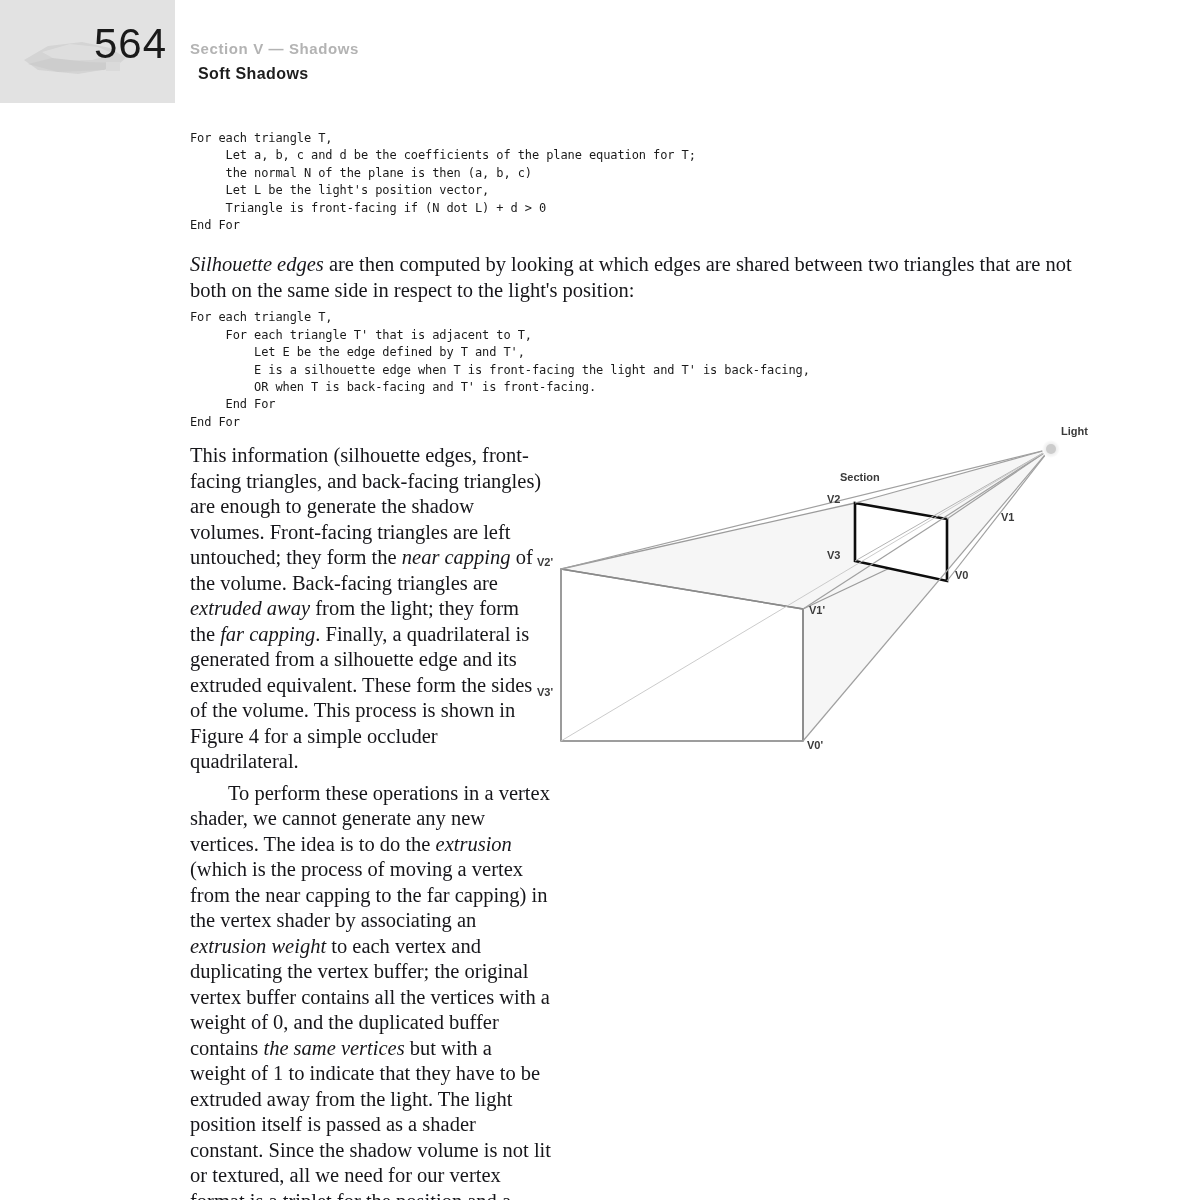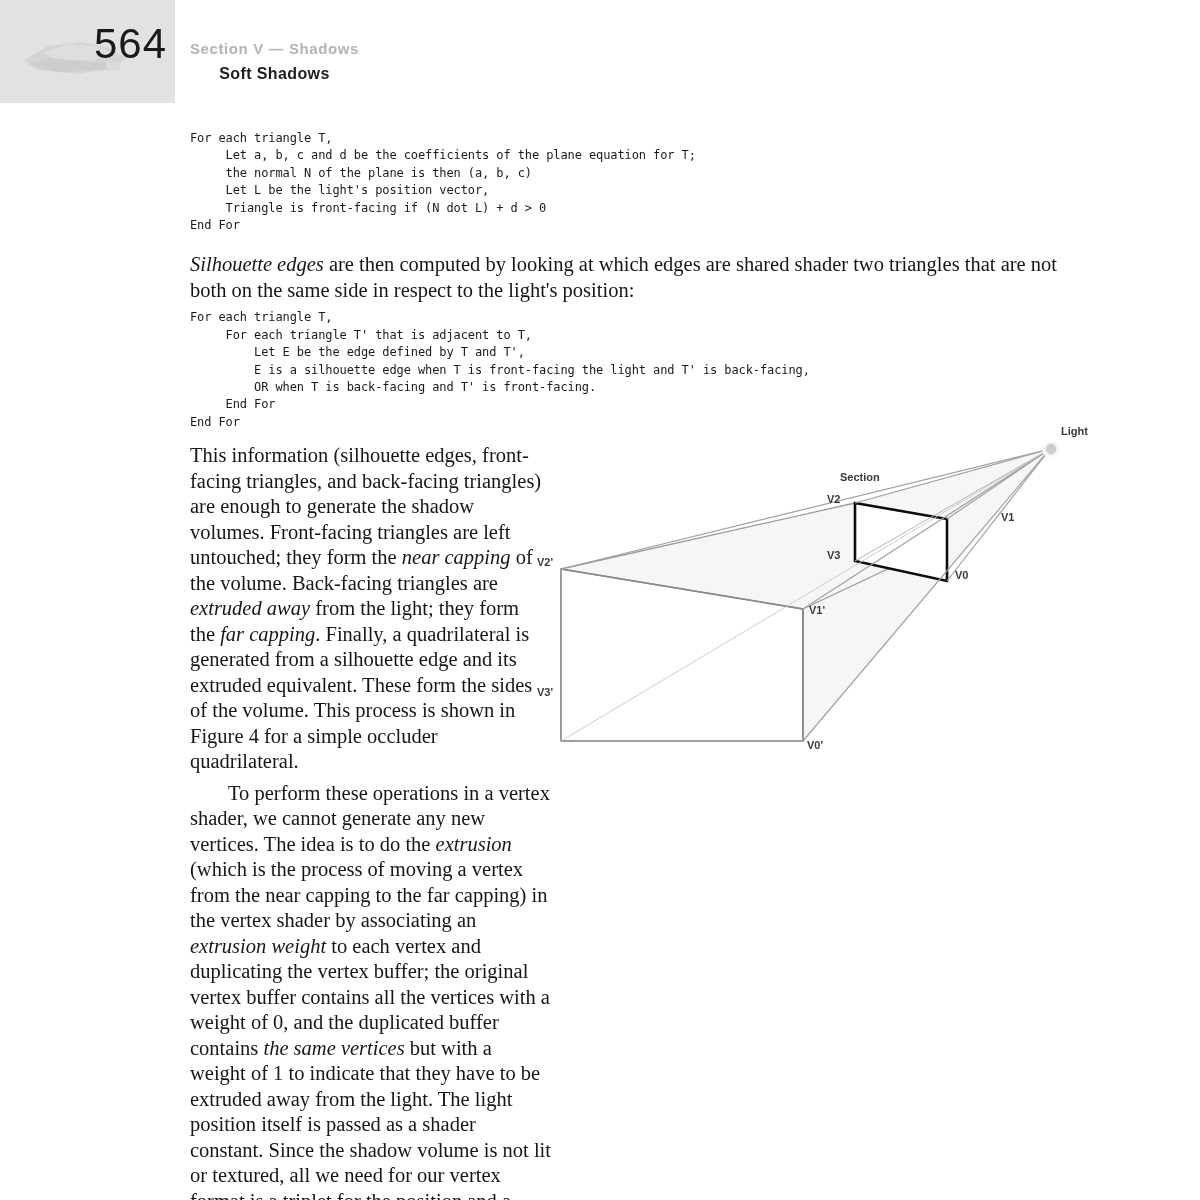--- a/index.html
+++ b/index.html
@@ -41,21 +41,20 @@
     font-family: "Liberation Sans", sans-serif;
     font-size: 42px;
     font-weight: 400;
     letter-spacing: 1px;
     color: #1a1a1a;
   }
   .header-text {
     position: absolute;
     left: 190px;
     top: 40px;
-    text-align: center;
   }
   .section-line {
     font-family: "Liberation Sans", sans-serif;
     font-size: 15px;
     font-weight: bold;
     letter-spacing: .6px;
     color: #b3b3b3;
     margin: 0 0 7px 0;
   }
   .title-line {
@@ -157,21 +156,21 @@
 
 <div class="content">
 
   <pre class="code-block code-1">For each triangle T,
      Let a, b, c and d be the coefficients of the plane equation for T;
      the normal N of the plane is then (a, b, c)
      Let L be the light's position vector,
      Triangle is front-facing if (N dot L) + d &gt; 0
 End For</pre>
 
-  <p class="body para-intro"><i>Silhouette edges</i><span> are then computed by looking at which edges are shared shader two triangles that are not both on the same side in respect to the light's position:</span></p>
+  <p class="body para-intro"><i>Silhouette edges</i><span> are then computed by looking at which edges are shared between two triangles that are not both on the same side in respect to the light's position:</span></p>
 
   <pre class="code-block code-2">For each triangle T,
      For each triangle T' that is adjacent to T,
          Let E be the edge defined by T and T',
          E is a silhouette edge when T is front-facing the light and T' is back-facing,
          OR when T is back-facing and T' is front-facing.
      End For
 End For</pre>
 
   <div class="flow">

